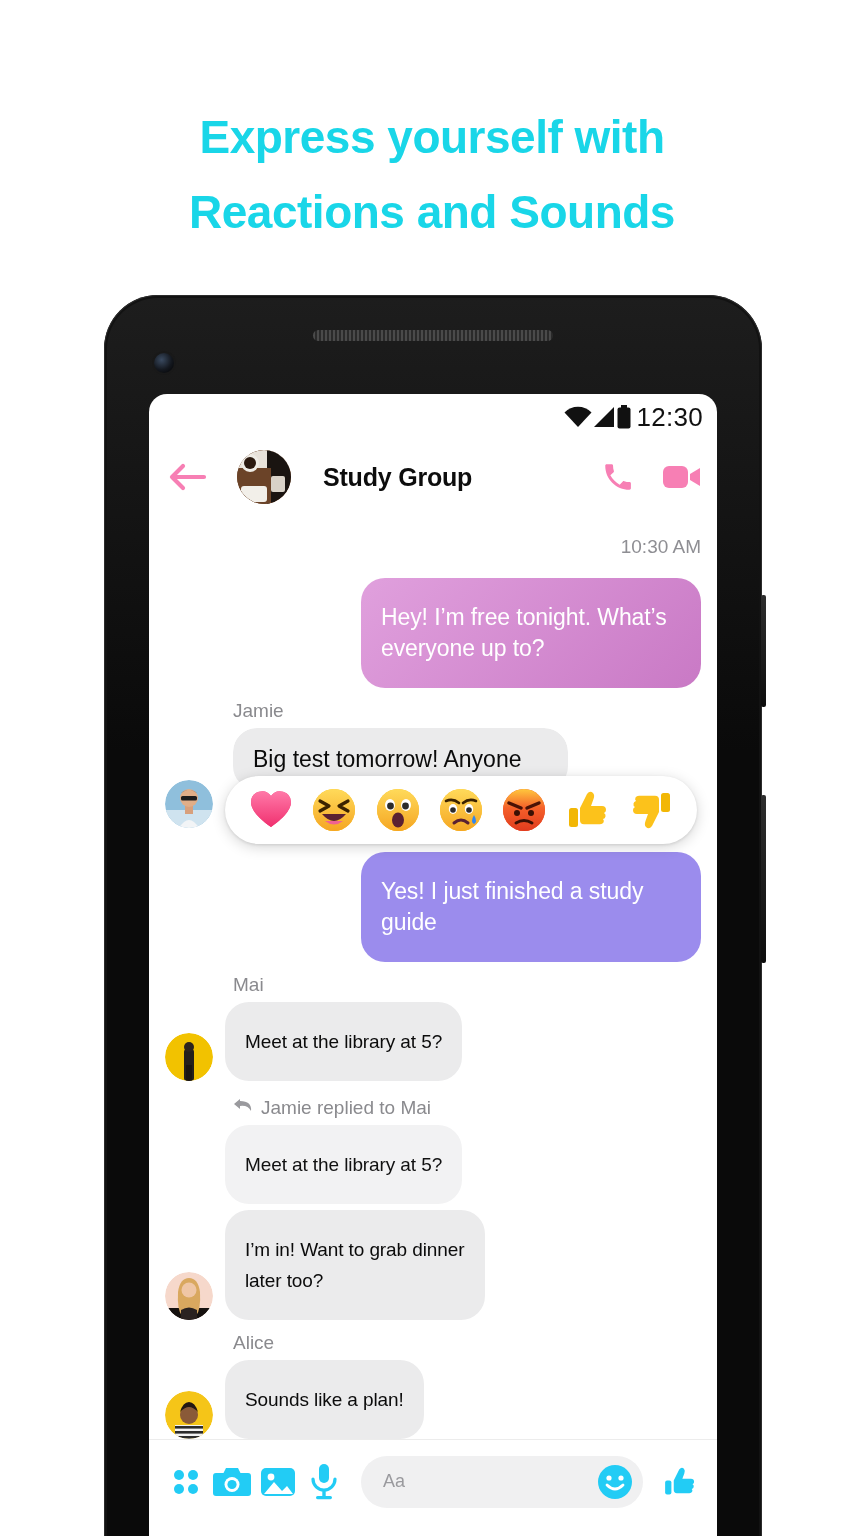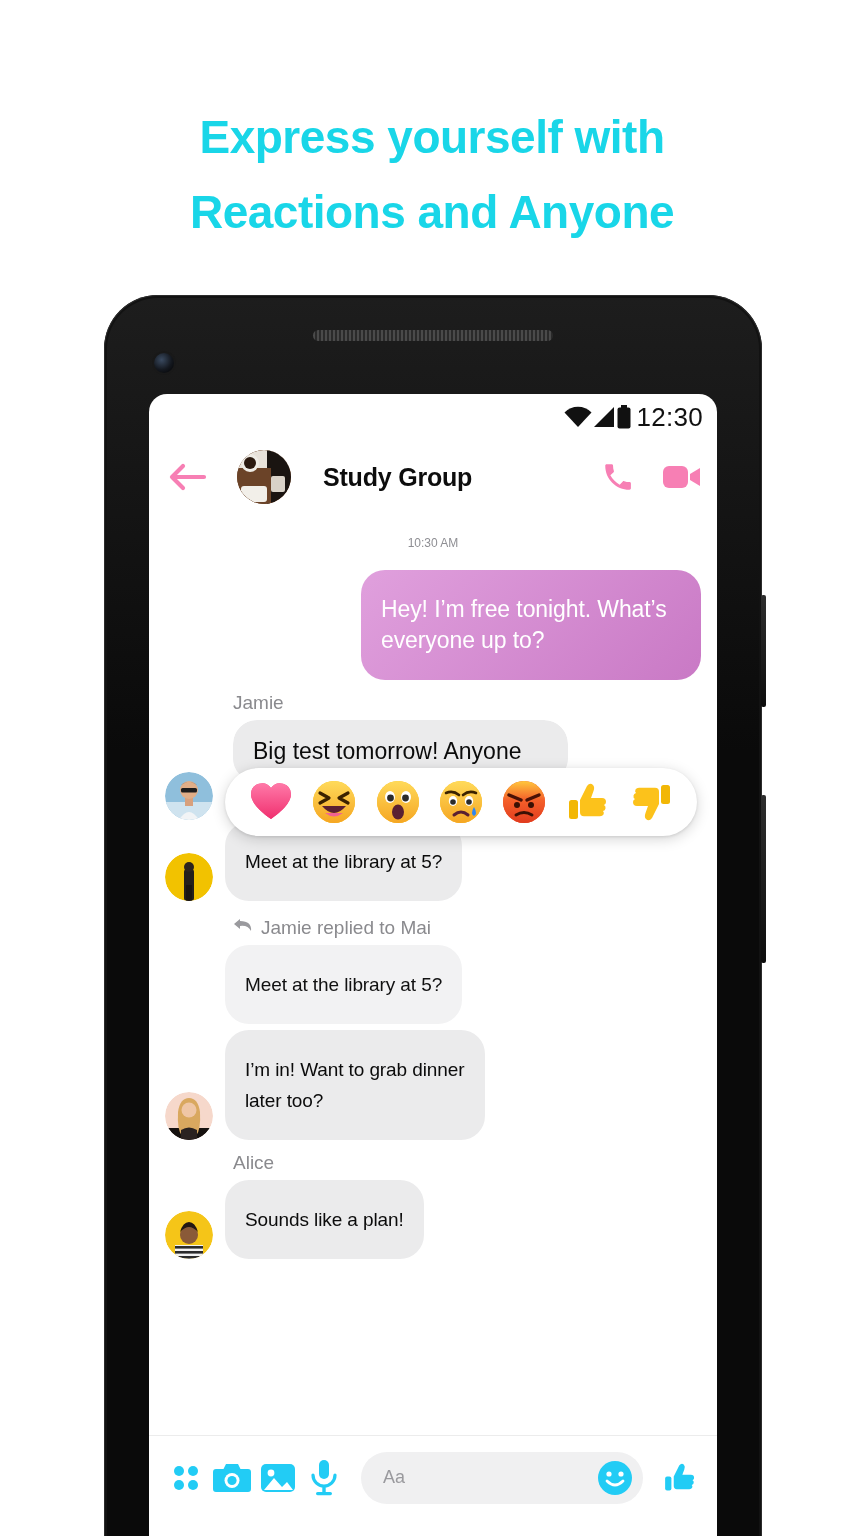--- a/index.html
+++ b/index.html
@@ -85,21 +85,21 @@
   .hdr-title {
     flex:1 1 auto; margin-left:20px;
     font-size:25px; font-weight:700; color:#0d0d0d; letter-spacing:-0.2px;
   }
   .hdr-icons { display:flex; align-items:center; gap:28px; }
 
   
   .thread { flex:1 1 auto; position:relative; padding: 0 16px; }
 
   .timestamp {
-    text-align:center; font-size:12px; color:#8e8e93; margin-top:22px; margin-bottom:20px;
+    text-align:right; font-size:19px; color:#8e8e93; margin-top:22px; margin-bottom:20px;
   }
 
   .row-out { display:flex; justify-content:flex-end; margin-bottom:10px; }
   .bubble-out {
     max-width: 340px;
     padding:24px 20px; border-radius:24px;
     color:#fff; font-size:23px; line-height:31px; letter-spacing:-0.1px;
   }
   .bubble-pink { background: linear-gradient(135deg,#e0a0dd 0%, #c979c5 100%); }
   .bubble-purple { background:#9b8ced; }
@@ -175,21 +175,21 @@
 
   svg { display:block; }
 </style>
 </head>
 <body>
 
 <div class="page">
 
   <div class="headline">
     <span class="l">Express yourself with</span>
-    <span class="l">Reactions and Anyone</span>
+    <span class="l">Reactions and Sounds</span>
   </div>
 
   <div class="phone">
     <div class="phone-inner-shine"></div>
     <div class="speaker"></div>
     <div class="front-cam"></div>
     <div class="side-btn power"></div>
     <div class="side-btn volume"></div>
 
     <div class="screen">
@@ -380,20 +380,23 @@
               <svg width="46" height="46" viewBox="0 0 46 46">
                 <g transform="rotate(180 23 23)">
                   <rect x="4" y="21" width="9" height="19" rx="2.5" fill="#F2B705"></rect>
                   <path d="M15 21 L22 7 q3 -4 6 -1 q2 2 0.5 6 L26 19 h11 q4 0 4 4 q0 2 -2 3 q2 1 1.5 3.5 q-0.4 2 -2.5 2.5 q1.5 1.5 0.5 3.5 q-1 1.8 -3.5 1.8 H19 q-4 0 -4 -4z" fill="#FCC21B"></path>
                 </g>
               </svg>
             </span>
           </div>
         </div>
 
+        <div class="row-out" style="margin-top:62px;">
+          <div class="bubble-out bubble-purple">Yes! I just finished a study guide</div>
+        </div>
 
         <div class="sender-name">Mai</div>
         <div class="row-in">
           <span class="av">
             <svg width="48" height="48" viewBox="0 0 48 48">
               <defs>
                   <clipPath id="cm">
                     <circle cx="24" cy="24" r="24"></circle>
                   </clipPath>
                 </defs>

